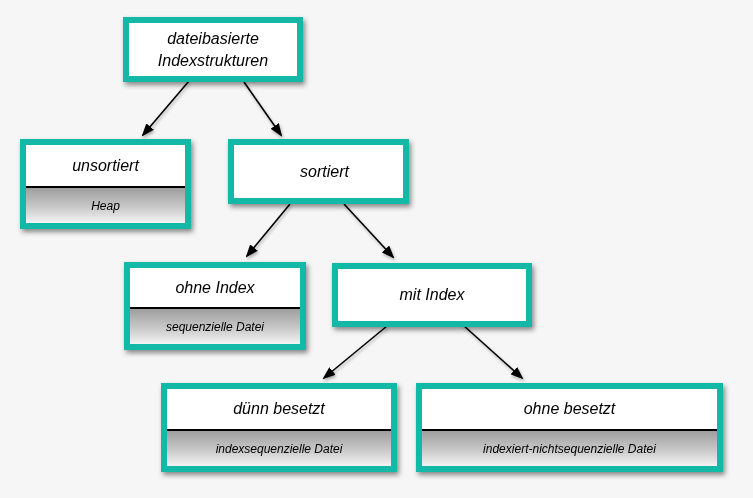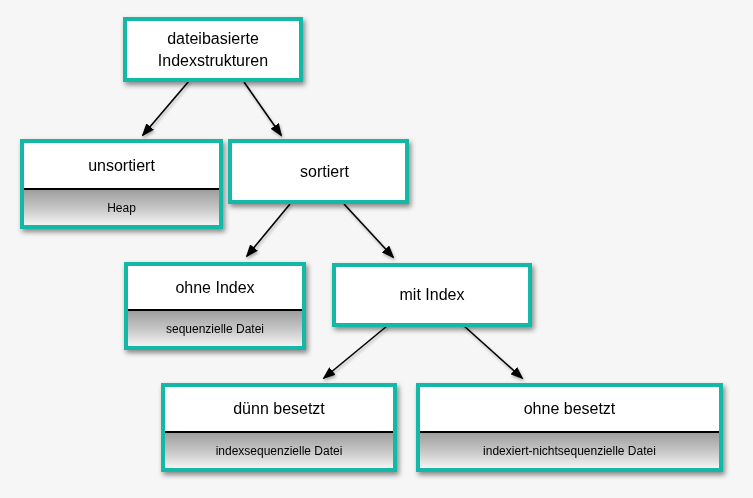--- a/index.html
+++ b/index.html
@@ -19,24 +19,25 @@
     filter:drop-shadow(1px 2px 1.5px rgba(0,0,0,0.30));
   }
   svg.edges line{
     stroke:#000;
     stroke-width:1.6;
   }
   .node{
     position:absolute;
     box-sizing:border-box;
     background:#ffffff;
-    border:4px solid #14b8a6;
+    border:6px solid #14b8a6;
     box-shadow:2px 3px 5px rgba(0,0,0,0.45);
     display:flex;
     flex-direction:column;
+    font-style:italic;
   }
   .node .label{
     flex:1;
     display:flex;
     align-items:center;
     justify-content:center;
     text-align:center;
     font-size:16px;
     line-height:1.35;
     color:#000;
@@ -73,21 +74,21 @@
       <line x1="290" y1="204" x2="247" y2="256" marker-end="url(#arrowhead)"></line>
       <line x1="344" y1="204" x2="393" y2="257" marker-end="url(#arrowhead)"></line>
       <line x1="387" y1="326" x2="324" y2="378" marker-end="url(#arrowhead)"></line>
       <line x1="463" y1="325" x2="522" y2="378" marker-end="url(#arrowhead)"></line>
     </svg>
 
   <div class="node" style="left:123px;top:17px;width:180px;height:65px;">
     <div class="label">dateibasierte Indexstrukturen</div>
   </div>
 
-  <div class="node" style="left:20px;top:139px;width:203px;height:90px;">
+  <div class="node" style="left:20px;top:139px;width:171px;height:90px;">
     <div class="label">unsortiert</div>
     <div class="sub">Heap</div>
   </div>
 
   <div class="node" style="left:228px;top:139px;width:181px;height:65px;padding-left:12px;">
     <div class="label">sortiert</div>
   </div>
 
   <div class="node" style="left:124px;top:262px;width:182px;height:88px;">
     <div class="label">ohne Index</div>

